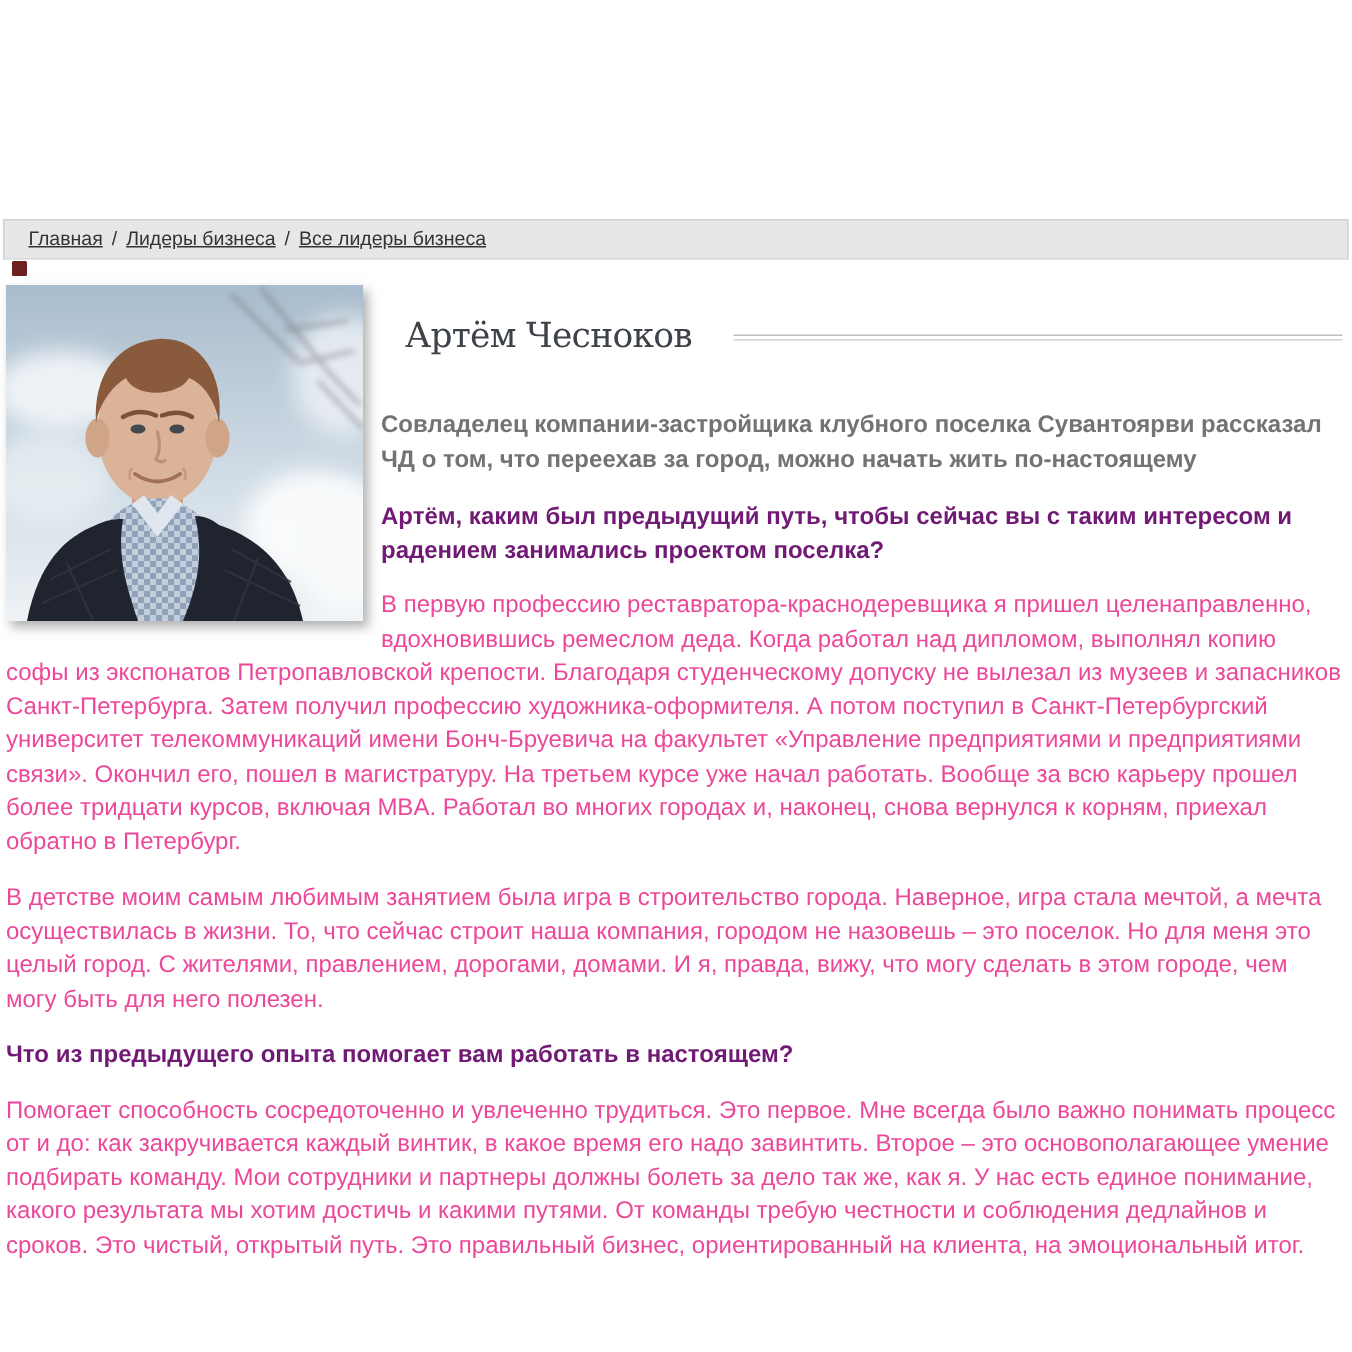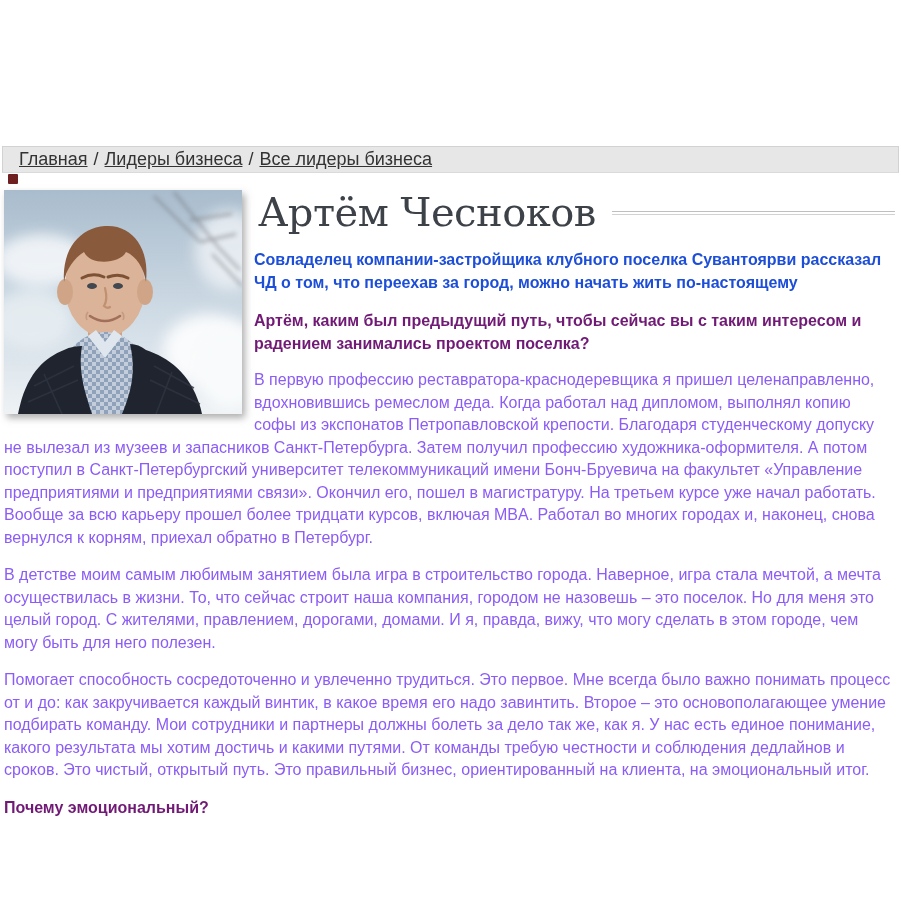--- a/index.html
+++ b/index.html
@@ -19,21 +19,21 @@
     background: #6e2020; border-radius: 1px;
   }
 
   
   .breadcrumb {
     margin: 146px 2px 0 2px;
     background: #e7e7e7;
     border: 1px solid #d2d2d2;
     border-bottom-color: #dadada;
     padding: 4px 10px 5px 16px;
-    font-size: 18px; line-height: 16px;
+    font-size: 13px; line-height: 16px;
     color: #333;
     white-space: nowrap;
   }
   .breadcrumb a {
     color: #333; text-decoration: underline; cursor: pointer;
   }
   .breadcrumb .sep { margin: 0 6px; color: #333; text-decoration: none; }
 
   
   article { margin: 16px 6px 0 4px; color: #24272a; }
@@ -43,53 +43,53 @@
     width: 238px; height: 224px;
     margin: 1px 12px 15px 0;
     box-shadow: 3px 4px 7px rgba(110,110,110,.55);
     background: #c7d3de;
     overflow: hidden;
   }
   .photo svg { display: block; width: 238px; height: 224px; }
 
   .title-row { display: flex; align-items: center; gap: 12px; }
   h1.page-title {
-    margin: 4px; padding: 0;
+    margin: 16px; padding: 0;
     font-family: "DejaVu Serif", "Liberation Serif", serif;
     font-weight: 400;
-    font-size: 40px; line-height: 38px;
+    font-size: 23px; line-height: 38px;
     color: #3d4148;
     white-space: nowrap;
     letter-spacing: -0.5px;
   }
   .title-rule {
     flex: 1 1 auto;
     height: 4px;
     border-top: 1px solid #bfbfbf;
     border-bottom: 1px solid #d2d2d2;
     margin-top: 2px;
   }
 
   p.lead {
     margin: 14px 0 16px 0;
     font-size: 16px; line-height: 22.5px;
     font-weight: 700;
-    color: #1d4ed8;
+    color: #737373;
     padding-left: 40px;
   }
   h2.question {
     margin: 15px 0 14px 0;
     font-size: 16px; line-height: 22.5px;
     font-weight: 700;
     color: #701a75;
   }
   p.answer {
     margin: 0 0 15px 0;
     font-size: 16px; line-height: 22.5px;
-    color: #8b5cf6;
+    color: #ec4899;
   }
 </style>
 </head>
 <body>
 
 <div class="page">
 
   <div class="corner-marker"></div>
 
   <nav class="breadcrumb">
@@ -182,18 +182,18 @@
       <div class="title-rule"></div>
     </header>
 
     <p class="lead">Совладелец компании-застройщика клубного поселка Сувантоярви рассказал ЧД о том, что переехав за город, можно начать жить по-настоящему</p>
 
     <h2 class="question">Артём, каким был предыдущий путь, чтобы сейчас вы с таким интересом и радением занимались проектом поселка?</h2>
     <p class="answer">В первую профессию реставратора-краснодеревщика я пришел целенаправленно, вдохновившись ремеслом деда. Когда работал над дипломом, выполнял копию софы из экспонатов Петропавловской крепости. Благодаря студенческому допуску не вылезал из музеев и запасников Санкт-Петербурга. Затем получил профессию художника-оформителя. А потом поступил в Санкт-Петербургский университет телекоммуникаций имени Бонч-Бруевича на факультет «Управление предприятиями и предприятиями связи». Окончил его, пошел в магистратуру. На третьем курсе уже начал работать. Вообще за всю карьеру прошел более тридцати курсов, включая MBA. Работал во многих городах и, наконец, снова вернулся к корням, приехал обратно в Петербург.</p>
 
     <p class="answer">В детстве моим самым любимым занятием была игра в строительство города. Наверное, игра стала мечтой, а мечта осуществилась в жизни. То, что сейчас строит наша компания, городом не назовешь – это поселок. Но для меня это целый город. С жителями, правлением, дорогами, домами. И я, правда, вижу, что могу сделать в этом городе, чем могу быть для него полезен.</p>
 
+    <h2 class="question">Что из предыдущего опыта помогает вам работать в настоящем?</h2>
     <p class="answer">Помогает способность сосредоточенно и увлеченно трудиться. Это первое. Мне всегда было важно понимать процесс от и до: как закручивается каждый винтик, в какое время его надо завинтить. Второе – это основополагающее умение подбирать команду. Мои сотрудники и партнеры должны болеть за дело так же, как я. У нас есть единое понимание, какого результата мы хотим достичь и какими путями. От команды требую честности и соблюдения дедлайнов и сроков. Это чистый, открытый путь. Это правильный бизнес, ориентированный на клиента, на эмоциональный итог.</p>
 
-    <h2 class="question">Почему эмоциональный?</h2>
 
   </article>
 </div>
 
 </body></html>

